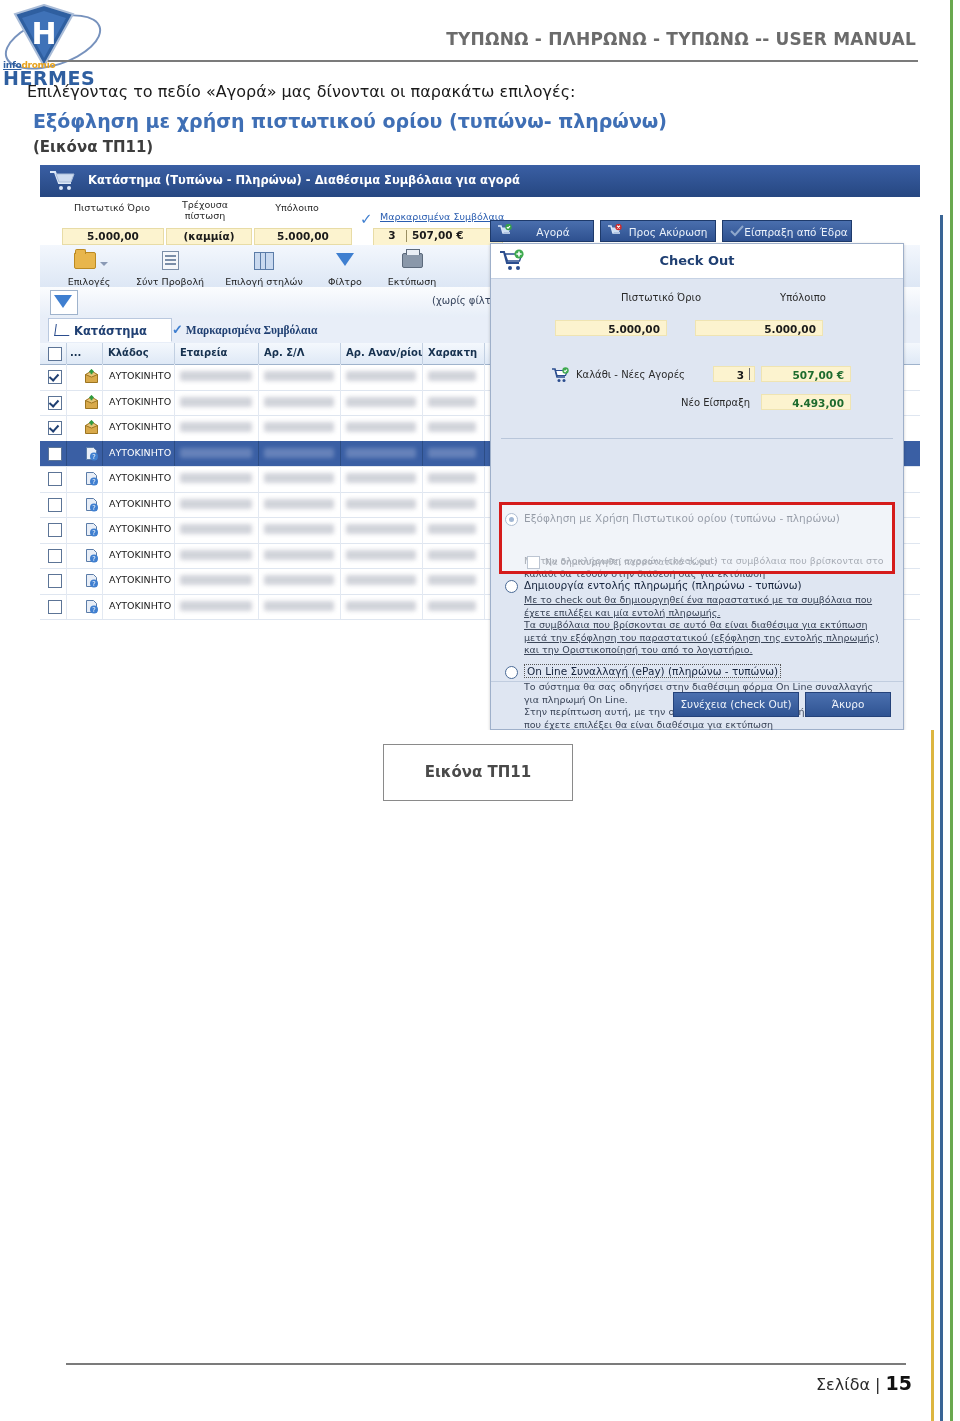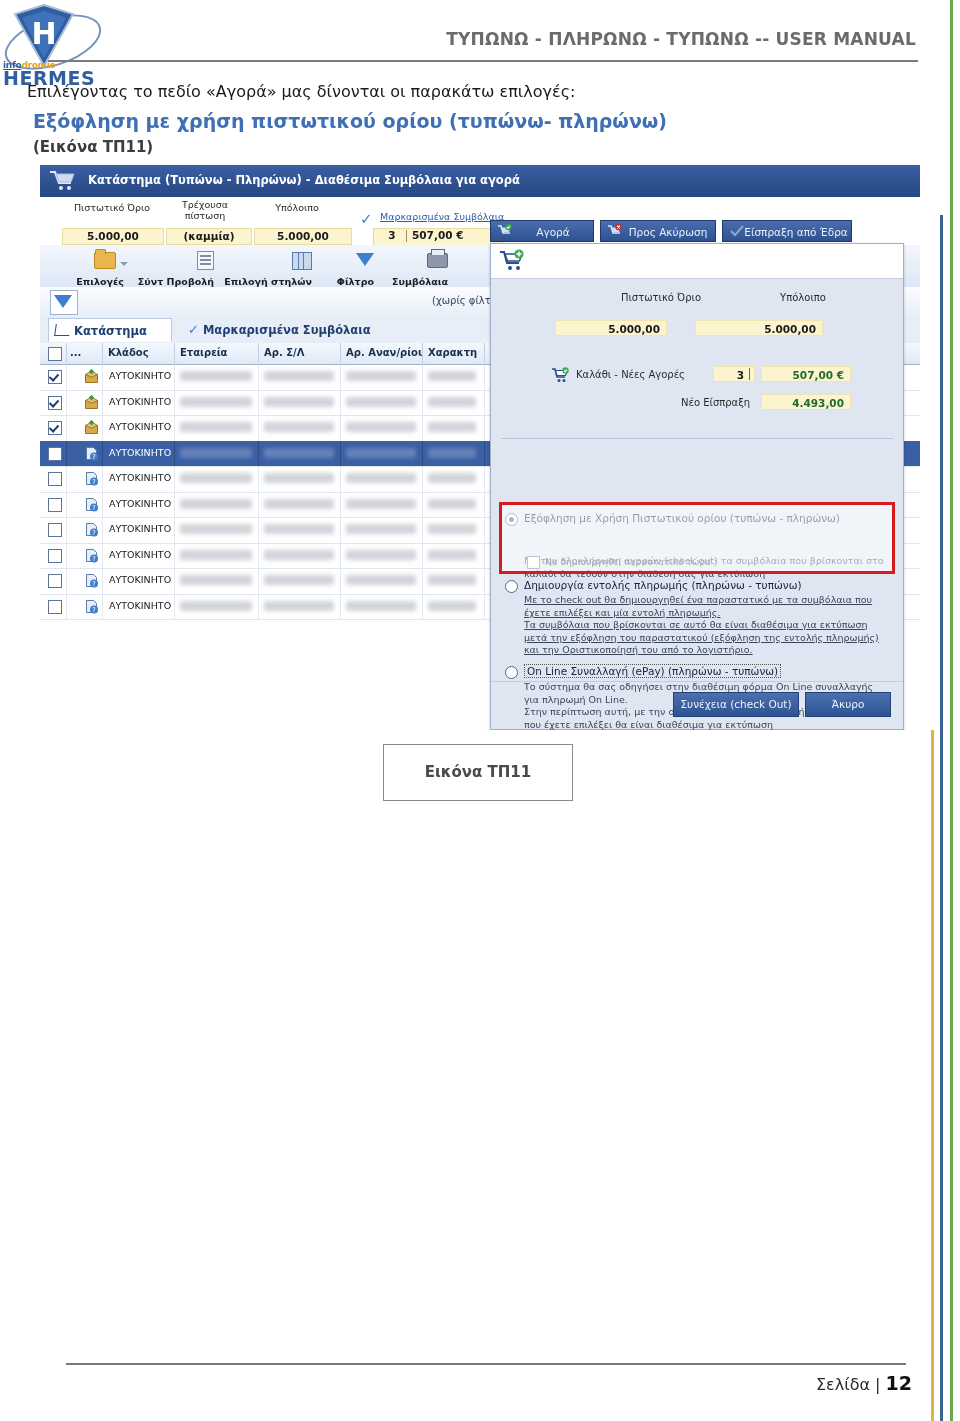--- a/index.html
+++ b/index.html
@@ -144,21 +144,21 @@
     position: absolute; left: 372px; top: 32px; width: 80px;
     font-size: 10.5px; font-weight: bold; color: #1a1a1a; text-align: left;
   }
 
   
   .ribbon {
     position: absolute; left: 5px; top: 80px; width: 880px; height: 42px;
     background: linear-gradient(#f3f7fd, #dde7f5);
     border-bottom: 1px solid #b9c8de;
   }
-  .rb-item { position: absolute; text-align: right; font-weight: bold; }
+  .rb-item { position: absolute; text-align: center; }
   .rb-item .glyph { display: block; height: 18px; margin-bottom: 2px; }
   .rb-item .cap { font-size: 9.5px; color: #1d1d1d; white-space: nowrap; }
 
   .folder-icon {
     display: inline-block; width: 20px; height: 15px;
     background: #e8b64c; border: 1px solid #bb8a22; border-radius: 2px;
     position: relative; top: 2px;
   }
   .folder-icon::before {
     content: ""; position: absolute; left: 0; top: -4px; width: 9px; height: 4px;
@@ -444,37 +444,37 @@
     <div class="rb-item" style="left:176px;top:5px;width:96px;">
       <span class="glyph"><span class="cols-icon"></span></span>
       <span class="cap">Επιλογή στηλών</span>
     </div>
     <div class="rb-item" style="left:276px;top:5px;width:58px;">
       <span class="glyph"><span class="funnel-icon"></span></span>
       <span class="cap">Φίλτρο</span>
     </div>
     <div class="rb-item" style="left:336px;top:5px;width:72px;">
       <span class="glyph"><span class="print-icon"></span></span>
-      <span class="cap">Συμβόλαια</span>
+      <span class="cap">Εκτύπωση</span>
     </div>
   </div>
 
   <div class="filterbar">
     <div class="fbox">
         <span class="funnel-icon" style="position:absolute;"></span>
       </div>
     <div class="nofilter">(χωρίς φίλτρο)</div>
   </div>
 
   <div class="tabstrip">
     <div class="tab active" style="left:8px;width:124px;padding-left:6px;box-sizing:border-box;">
       <span class="cart-mini"></span>
       <span>Κατάστημα</span>
     </div>
-    <div class="tab" style="left:148px;">
+    <div class="tab" style="left:132px;font-family:Liberation Serif, serif;">
       <span class="tab-check">✓</span>
       <span>Μαρκαρισμένα Συμβόλαια</span>
     </div>
   </div>
 
   <div class="grid">
     <div class="grid-head">
       <div class="gcb" style="top:4px;"></div>
       <div class="gh" style="left:30px;width:20px;">...</div>
       <div class="gh-sep" style="left:26px;"></div>
@@ -726,20 +726,21 @@
 
     <div class="co-head">
       <svg class="cart2" viewBox="0 0 26 23">
         <path d="M1 3h4l3 11h12" stroke="#2b4d8e" stroke-width="2" fill="none"></path>
         <path d="M6 5h17l-2.5 7H8.5Z" fill="#ffffff" stroke="#2b4d8e" stroke-width="1.4"></path>
         <circle cx="11" cy="19" r="2" fill="#2b4d8e"></circle>
         <circle cx="19" cy="19" r="2" fill="#2b4d8e"></circle>
         <circle cx="20" cy="5" r="4.6" fill="#3faa50"></circle>
         <path d="M20 2.4v5.2M17.4 5h5.2" stroke="#fff" stroke-width="1.6"></path>
       </svg>
+      <div class="t">Check Out</div>
     </div>
 
     <div class="co-lbl" style="left:100px;top:48px;width:140px;text-align:center;">Πιστωτικό Όριο</div>
     <div class="co-lbl" style="left:252px;top:48px;width:120px;text-align:center;">Υπόλοιπο</div>
 
     <div class="co-val" style="left:64px;top:76px;width:112px;">5.000,00</div>
     <div class="co-val" style="left:204px;top:76px;width:128px;">5.000,00</div>
 
     <svg class="co-cartsm" viewBox="0 0 18 16">
       <path d="M1 2h3l2 8h8" stroke="#2b4d8e" stroke-width="1.6" fill="none"></path>
@@ -788,14 +789,14 @@
   </div>
 </div>
 
 <div class="caption-box">
   <span>Εικόνα ΤΠ11</span>
 </div>
 
 <div class="footer-rule"></div>
 <div class="footer-page">
   <span>Σελίδα |</span>
-  <b>12</b>
+  <b>15</b>
 </div>
 
 </body></html>

